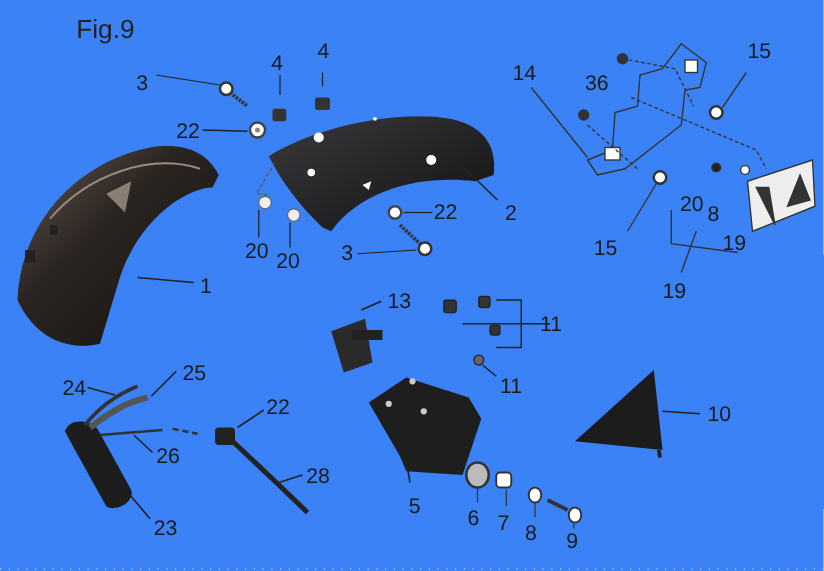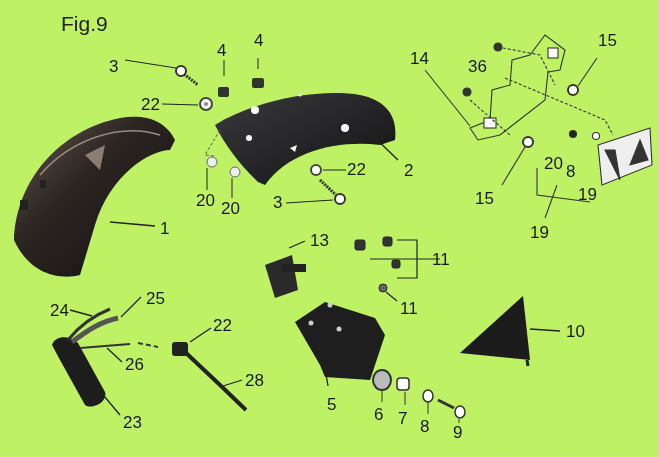--- a/index.html
+++ b/index.html
@@ -1,16 +1,16 @@
 <!DOCTYPE html>
 <html><head>
 <meta charset="utf-8">
 <style>
   html,body{margin:0;padding:0;background:#ffffff;}
-  #canvas{position:relative;width:659px;height:457px;overflow:hidden;background:#bef264;font-family:"Liberation Sans",sans-serif;}
+  #canvas{position:relative;width:659px;height:457px;overflow:hidden;background:#3b82f6;font-family:"Liberation Sans",sans-serif;}
   svg{position:absolute;left:0;top:0;}
   .lbl{position:absolute;font-size:17px;color:#1a1a1a;line-height:1;white-space:nowrap;}
   .lbl.bold{font-weight:normal;}
   .title{position:absolute;left:61px;top:12px;font-size:21px;color:#222;}
 </style>
 </head>
 <body>
 
 <div id="canvas">
   <div class="title">Fig.9</div>

